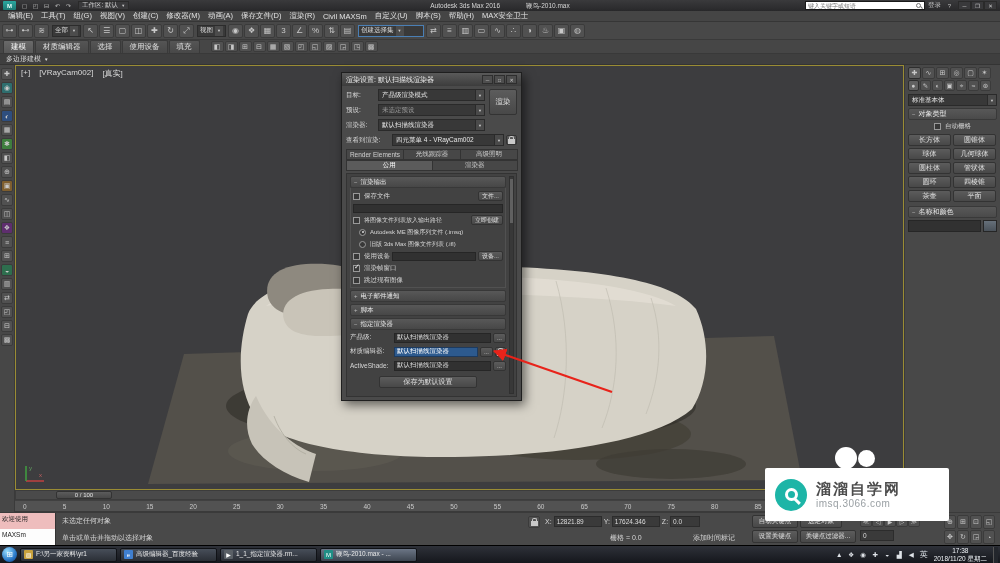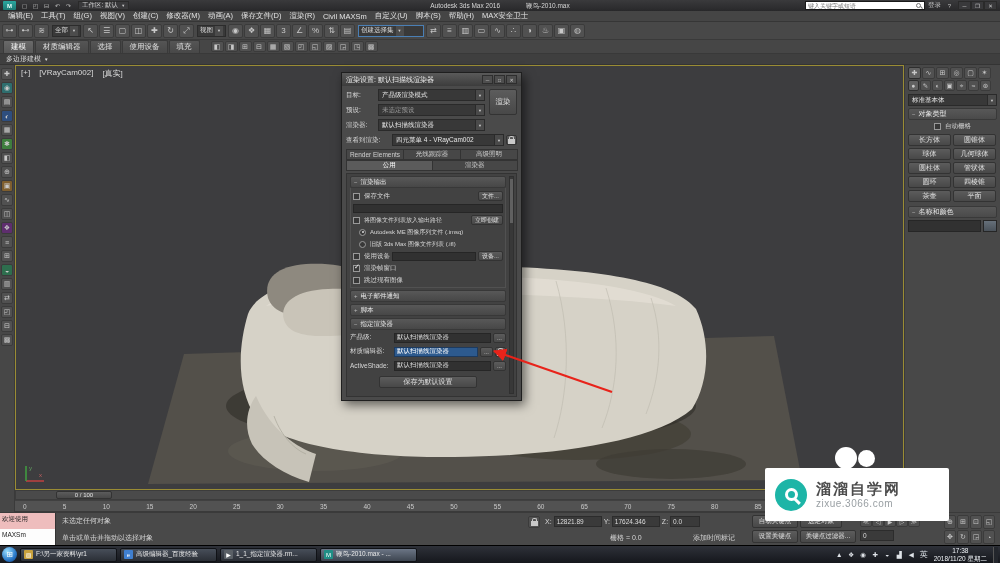--- a/index.html
+++ b/index.html
@@ -598,21 +598,21 @@
   </div>
 
   <span class="wm-circle" style="left:835px;top:447px;width:22px;height:22px"></span>
   <span class="wm-circle" style="left:858px;top:450px;width:17px;height:17px"></span>
   <div id="watermark" class="abs">
     <span id="wm-logo">
         <span class="wm-ring"></span>
       </span>
     <span id="wm-text">
       <div class="t">溜溜自学网</div>
-      <div class="u">zixue.3066.com</div>
+      <div class="u">imsq.3066.com</div>
     </span>
   </div>
 
   <svg id="arrow-overlay" class="abs">
     <defs>
       <marker id="arrh" markerWidth="8" markerHeight="8" refX="5.5" refY="3" orient="auto">
         <path d="M0 0 L6 3 L0 6 Z" fill="#e8231a"></path>
       </marker>
     </defs>
     <line x1="612" y1="392" x2="494" y2="351" stroke="#e8231a" stroke-width="2.2" marker-end="url(#arrh)"></line>

